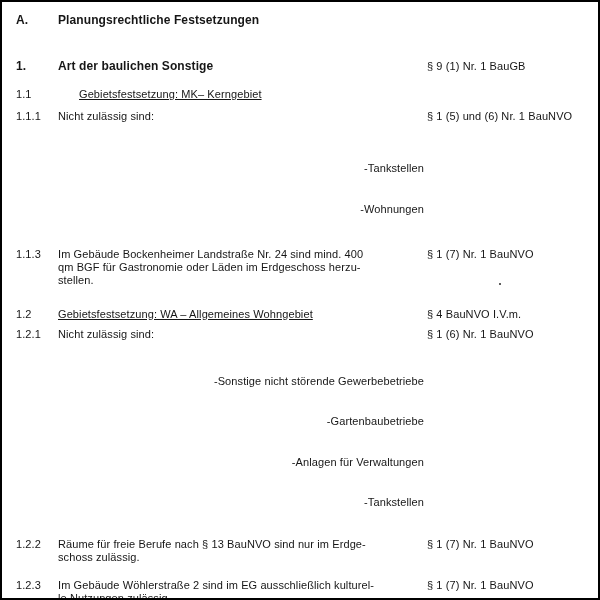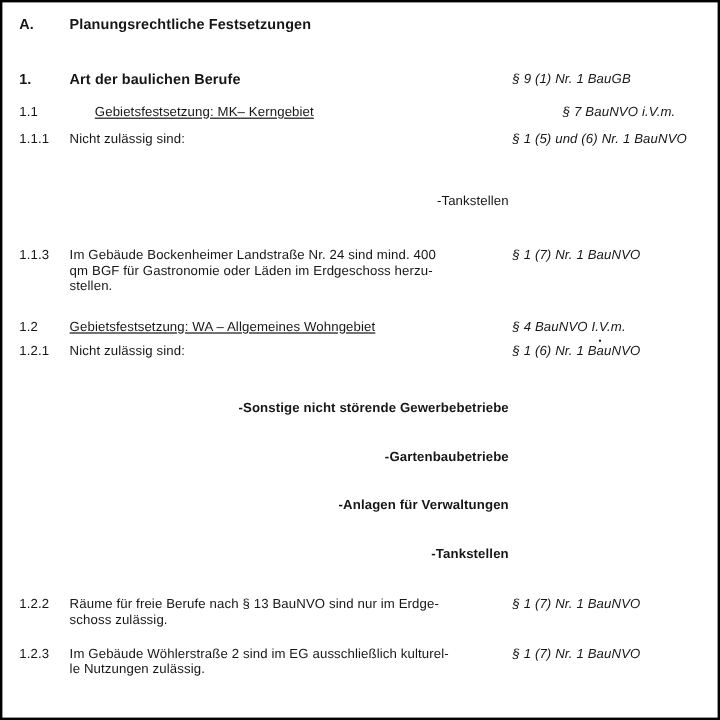--- a/index.html
+++ b/index.html
@@ -22,41 +22,41 @@
     color: #161616;
     letter-spacing: 0.1px;
   }
   .row {
     display: grid;
     grid-template-columns: 42px 366px 1fr;
     align-items: start;
   }
   .num  { white-space: nowrap; }
   .body { white-space: pre-line; }
-  .ref  { white-space: nowrap; padding-left: 3px; font-style: italic; }
+  .ref  { white-space: nowrap; padding-left: 3px; }
 
   .bold { font-weight: bold; font-size: 12px; }
   .u    { text-decoration: underline; }
 
   .bullet { padding-left: 9px; text-align: right; }
   .bullet .dash {
     display: inline-block;
     width: 15px;
   }
   .bullet-lines { line-height: 13.5px; }
 
   
   .r-s1     { margin-top: 33px; }
   .r-s1_1   { margin-top: 15px; gap: 21px; }
   .r-s1_1_1 { margin-top: 9px;  }
   .r-b1     { margin-top: 12px; }
   .r-s1_1_3 { margin-top: 18px; }
   .r-s1_2   { margin-top: 21px; }
   .r-s1_2_1 { margin-top: 7px;  }
-  .r-b2     { margin-top: 7px; font-weight: bold;  }
+  .r-b2     { margin-top: 7px;  }
   .r-s1_2_2 { margin-top: 15px; }
   .r-s1_2_3 { margin-top: 15px; }
 
   .speck {
     position: absolute;
     left: 497px;
     top: 281px;
     width: 2px;
     height: 2px;
     border-radius: 50%;
@@ -69,41 +69,43 @@
 <div class="page">
 
   <div class="row r-header">
     <div class="num bold">A.</div>
     <div class="body bold">Planungsrechtliche Festsetzungen</div>
     <div class="ref"></div>
   </div>
 
   <div class="row r-s1">
     <div class="num bold">1.</div>
-    <div class="body bold">Art der baulichen Berufe</div>
+    <div class="body bold">Art der baulichen Sonstige</div>
     <div class="ref">§ 9 (1) Nr. 1 BauGB</div>
   </div>
 
   <div class="row r-s1_1">
     <div class="num">1.1</div>
     <div class="body u">Gebietsfestsetzung: MK– Kerngebiet</div>
-    <div class="ref">§ 7 BauNVO i.V.m.</div>
   </div>
 
   <div class="row r-s1_1_1">
     <div class="num">1.1.1</div>
     <div class="body">Nicht zulässig sind:</div>
     <div class="ref">§ 1 (5) und (6) Nr. 1 BauNVO</div>
   </div>
 
   <div class="row r-b1">
     <div class="num"></div>
     <div class="body bullet-lines">
       <div class="bullet">
         <span class="dash">-</span><span>Tankstellen</span>
+      </div>
+      <div class="bullet">
+        <span class="dash">-</span><span>Wohnungen</span>
       </div>
     </div>
     <div class="ref"></div>
   </div>
 
   <div class="row r-s1_1_3">
     <div class="num">1.1.3</div>
     <div class="body">Im Gebäude Bockenheimer Landstraße Nr. 24 sind mind. 400
 qm BGF für Gastronomie oder Läden im Erdgeschoss herzu-
 stellen.</div>

